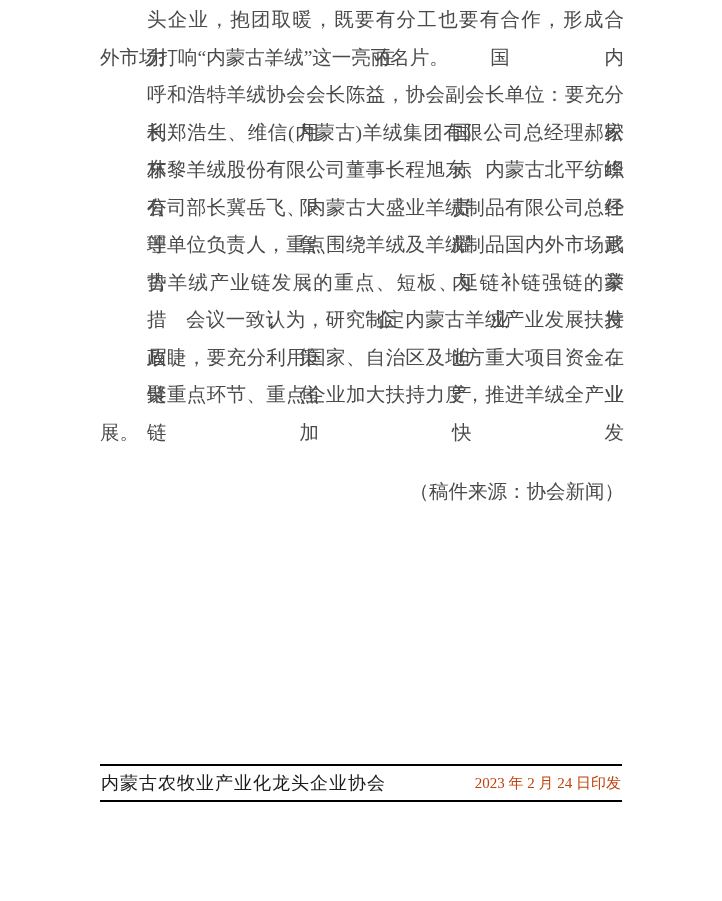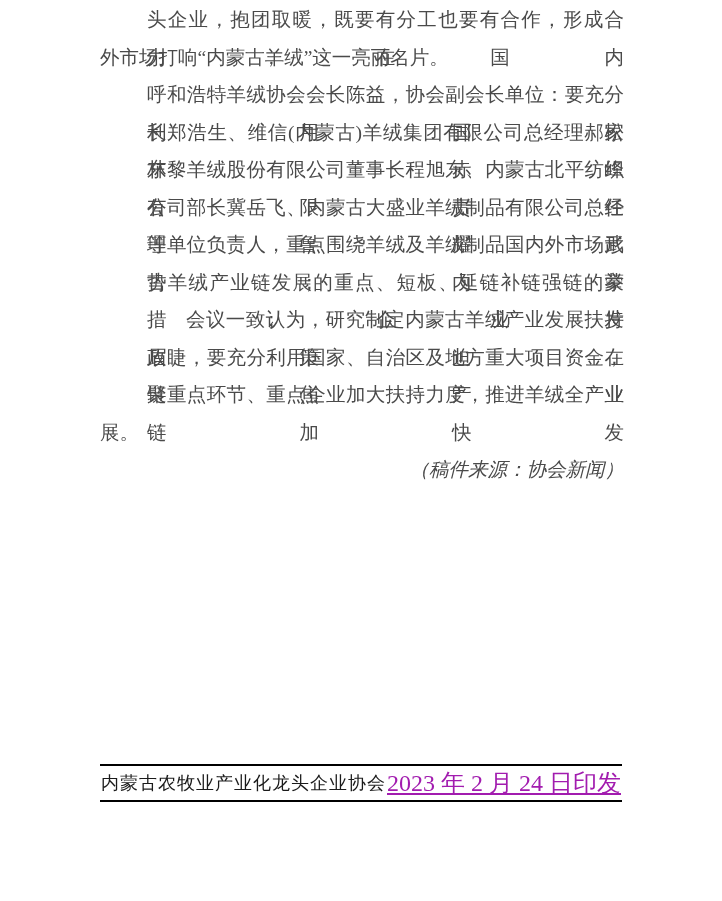--- a/index.html
+++ b/index.html
@@ -32,26 +32,25 @@
   .tline.fill { white-space: normal; margin-left: 47px; }
   .tline.endpara {
     text-align: right;
     text-align-last: left;
     white-space: normal;
   }
   .tline.indent { text-indent: 39px; }
   .source-line {
     height: 37.5px;
     line-height: 37.5px;
-    margin-top: 0;
+    margin-top: 22px;
     font-size: 19.5px;
     color: #4a4a4a;
     text-align: right;
     text-align-last: right;
-    font-style: italic;
   }
   .colophon {
     position: absolute;
     left: 100px;
     top: 764px;
     width: 522px;
   }
   .rule {
     height: 2px;
     background: #000000;
@@ -62,23 +61,22 @@
     align-items: center;
     height: 34px;
     padding: 0 1px;
   }
   .colophon-issuer {
     font-size: 18px;
     color: #1a1a1a;
     letter-spacing: 1px;
   }
   .colophon-date {
-    font-size: 24px;
-    color: #a21caf;
-    text-decoration: underline;
+    font-size: 15px;
+    color: #c2410c;
   }
   .page-number {
     position: absolute;
     left: 0;
     top: 863px;
     width: 100%;
     text-align: center;
     font-size: 17.5px;
     color: #1a1a1a;
     letter-spacing: 1px;

